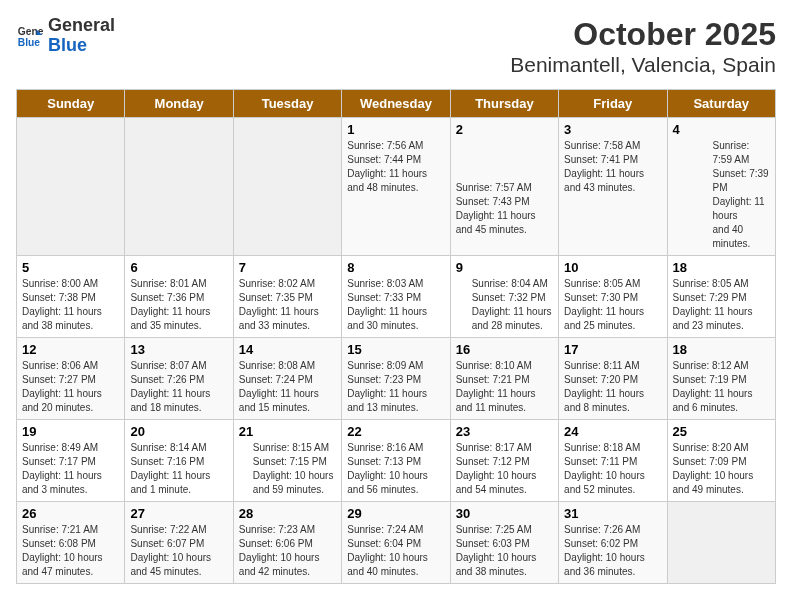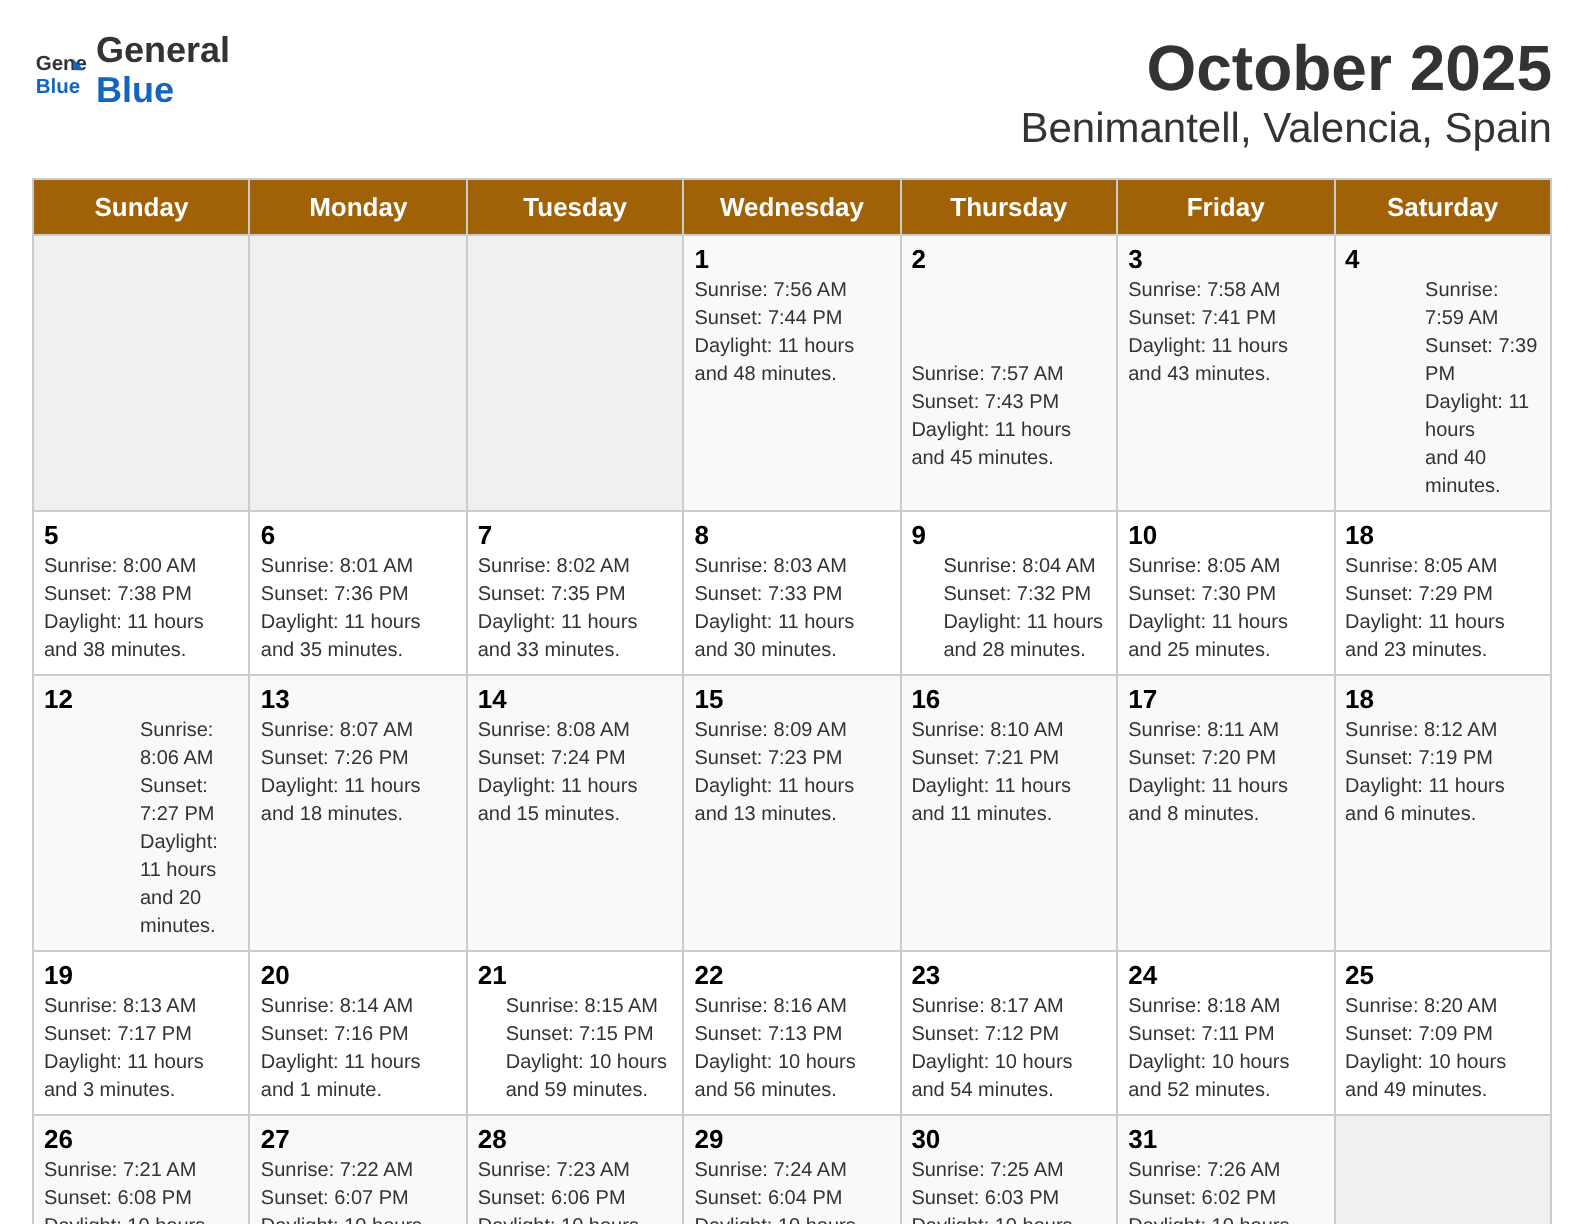--- a/index.html
+++ b/index.html
@@ -200,21 +200,21 @@
           <span class="day-num">18</span>
           <div class="day-info" style="white-space: pre-line;">Sunrise: 8:05 AM
 Sunset: 7:29 PM
 Daylight: 11 hours
 and 23 minutes.</div>
         </td>
       </tr>
       <tr>
         <td>
           <span class="day-num">12</span>
-          <div class="day-info" style="white-space: pre-line; margin-left: 48px;">Sunrise: 8:06 AM
+          <div class="day-info" style="white-space: pre-line;">Sunrise: 8:06 AM
 Sunset: 7:27 PM
 Daylight: 11 hours
 and 20 minutes.</div>
         </td>
         <td>
           <span class="day-num">13</span>
           <div class="day-info" style="white-space: pre-line;">Sunrise: 8:07 AM
 Sunset: 7:26 PM
 Daylight: 11 hours
 and 18 minutes.</div>
@@ -251,21 +251,21 @@
           <span class="day-num">18</span>
           <div class="day-info" style="white-space: pre-line;">Sunrise: 8:12 AM
 Sunset: 7:19 PM
 Daylight: 11 hours
 and 6 minutes.</div>
         </td>
       </tr>
       <tr>
         <td>
           <span class="day-num">19</span>
-          <div class="day-info" style="white-space: pre-line;">Sunrise: 8:13 AM
+          <div class="day-info" style="white-space: pre-line;">Sunrise: 8:49 AM
 Sunset: 7:17 PM
 Daylight: 11 hours
 and 3 minutes.</div>
         </td>
         <td>
           <span class="day-num">20</span>
           <div class="day-info" style="white-space: pre-line;">Sunrise: 8:14 AM
 Sunset: 7:16 PM
 Daylight: 11 hours
 and 1 minute.</div>

